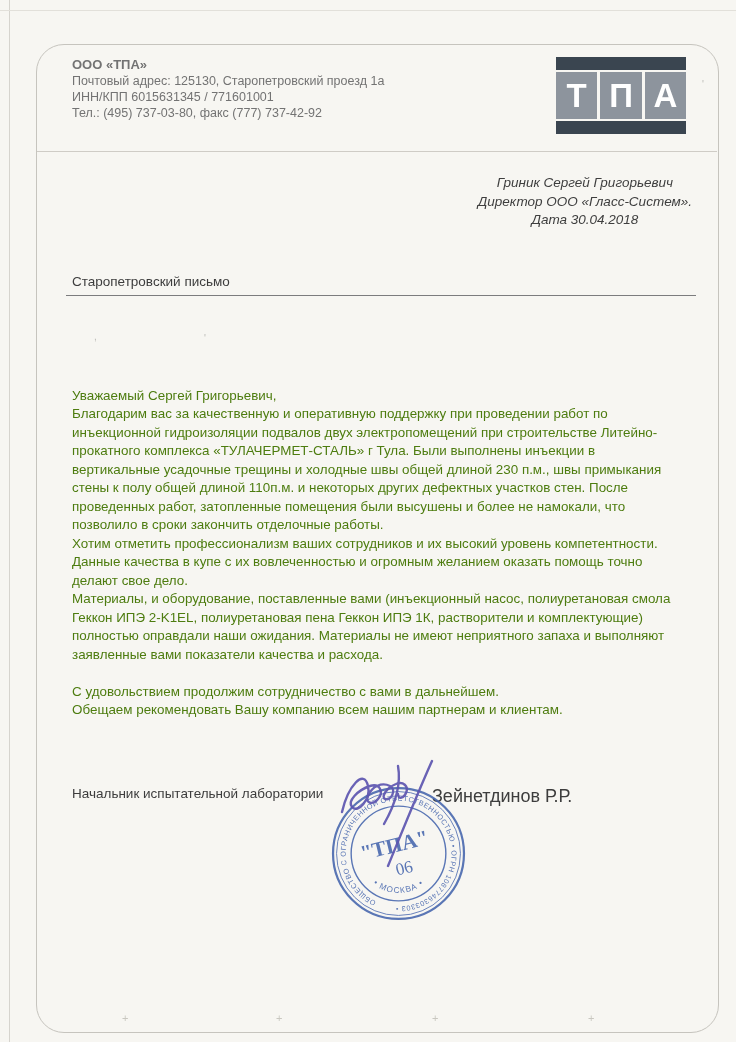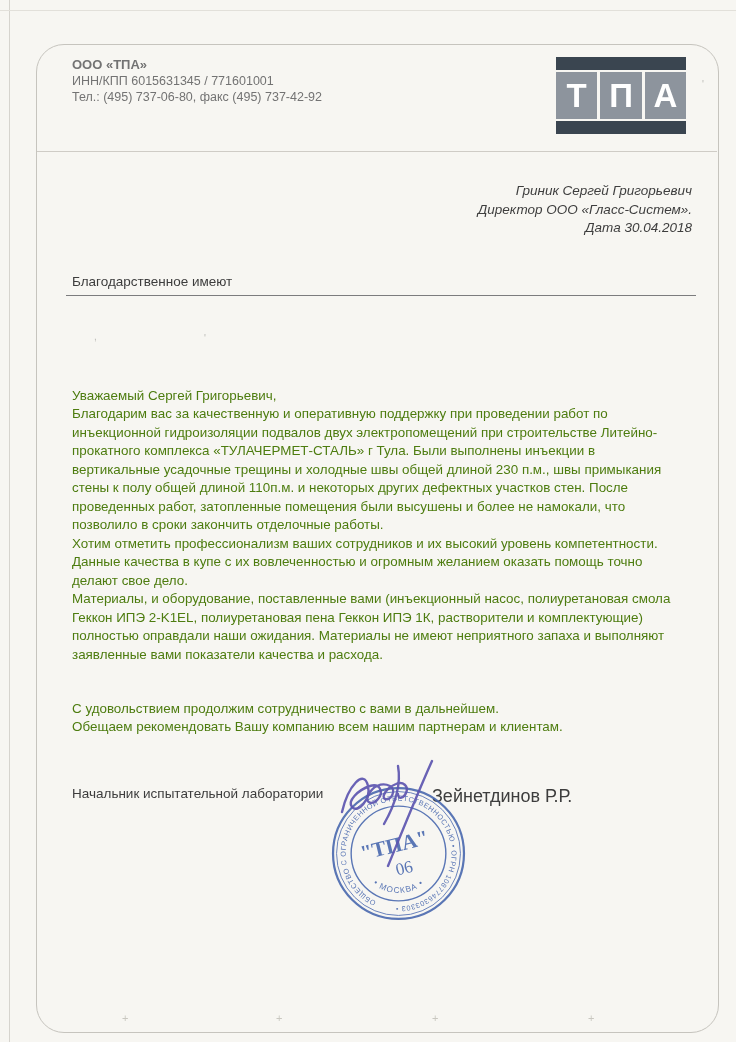--- a/index.html
+++ b/index.html
@@ -21,29 +21,29 @@
   
   .header-block{position:absolute;left:72px;top:57px;font-size:12.5px;line-height:16px;color:#737373;}
   .company-name{font-weight:bold;font-size:13px;}
   
   .logo{position:absolute;left:556px;top:57px;width:130px;}
   .logo-bar{height:13px;background:#3a4550;}
   .logo-tiles{display:flex;gap:3px;margin:2px 0;}
   .logo-tile{flex:1;height:47px;background:#8d949d;display:flex;align-items:center;justify-content:center;}
   .logo-tile span{color:#ffffff;font-weight:bold;font-size:33px;line-height:1;font-family:"Liberation Sans",sans-serif;}
   
-  .addressee{position:absolute;right:44px;top:182px;text-align:right;font-style:italic;
+  .addressee{position:absolute;right:44px;top:174px;text-align:center;font-style:italic;
     font-size:13.5px;line-height:18.5px;color:#3e3e3e;white-space:pre-line;}
   
   .letter-title{position:absolute;left:72px;top:274px;font-size:13.5px;}
   .title-underline{position:absolute;left:66px;top:295px;width:630px;height:1px;background:#7c7c7e;}
   
   .body-text{position:absolute;left:72px;top:368px;width:660px;
     font-size:13.4px;line-height:18.5px;white-space:pre-line;color:#4d7c0f;}
-  .body-text .para2{margin-top:17px;}
+  .body-text .para2{}
   
   .sig-position{position:absolute;left:72px;top:786px;font-size:13.5px;}
   .sig-name{position:absolute;left:432px;top:786px;font-size:18px;}
   
   .signature-svg{position:absolute;left:318px;top:752px;width:140px;height:140px;}
   .stamp-svg{position:absolute;left:330px;top:785px;width:137px;height:137px;opacity:.88;}
   
   .crop-mark{position:absolute;color:#c9c7c0;font-size:11px;line-height:1;}
   .speck{position:absolute;color:#8a8a86;font-size:10px;opacity:.55;line-height:1;}
 </style>
@@ -51,22 +51,23 @@
 <body>
 
 <div class="scan-edge-v"></div>
 <div class="scan-edge-h"></div>
 
 <div class="doc-frame"></div>
 <div class="header-divider"></div>
 
 <div class="header-block">
   <div class="company-name">ООО «ТПА»</div>
+  <div>Почтовый адрес: 125130, Старопетровский проезд 1а</div>
   <div>ИНН/КПП 6015631345 / 771601001</div>
-  <div>Тел.: (495) 737-06-80, факс (495) 737-42-92</div>
+  <div>Тел.: (495) 737-03-80, факс (777) 737-42-92</div>
 </div>
 
 <div class="logo">
   <div class="logo-bar"></div>
   <div class="logo-tiles">
     <div class="logo-tile">
         <span>Т</span>
       </div>
     <div class="logo-tile">
         <span>П</span>
@@ -75,21 +76,21 @@
         <span>А</span>
       </div>
   </div>
   <div class="logo-bar"></div>
 </div>
 
 <div class="addressee">Гриник Сергей Григорьевич
 Директор ООО «Гласс-Систем».
 Дата   30.04.2018</div>
 
-<div class="letter-title">Благодарственное имеют</div>
+<div class="letter-title">Старопетровский письмо</div>
 <div class="title-underline"></div>
 
 <div class="body-text">
   <div class="para1">Уважаемый Сергей Григорьевич,
 Благодарим вас за качественную и оперативную поддержку при проведении работ по
 инъекционной гидроизоляции подвалов двух электропомещений при строительстве Литейно-
 прокатного комплекса «ТУЛАЧЕРМЕТ-СТАЛЬ» г Тула. Были выполнены инъекции в
 вертикальные усадочные трещины и холодные швы общей длиной 230 п.м., швы примыкания
 стены к полу общей длиной 110п.м. и некоторых других дефектных участков стен. После
 проведенных работ, затопленные помещения были высушены и более не намокали, что

